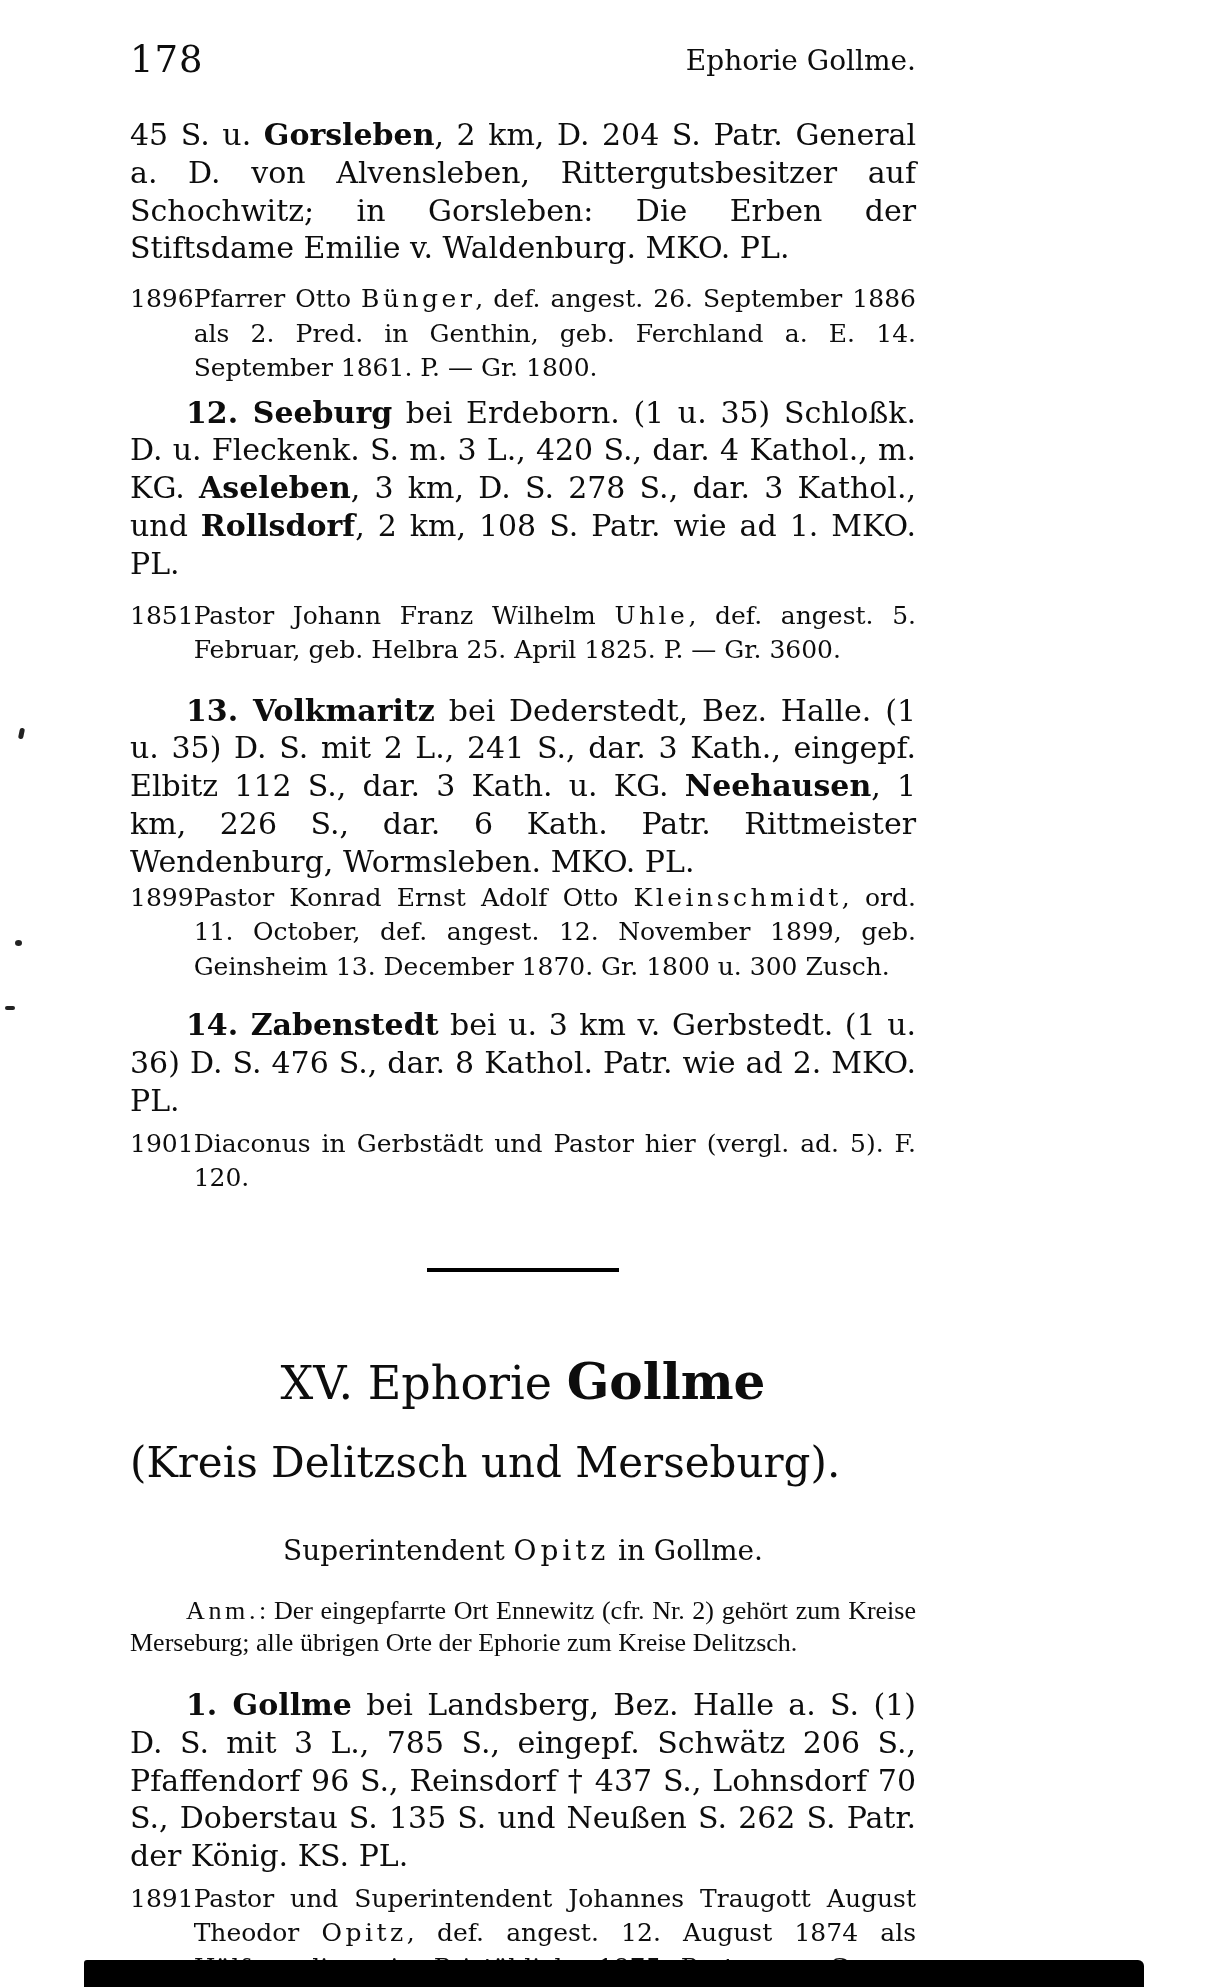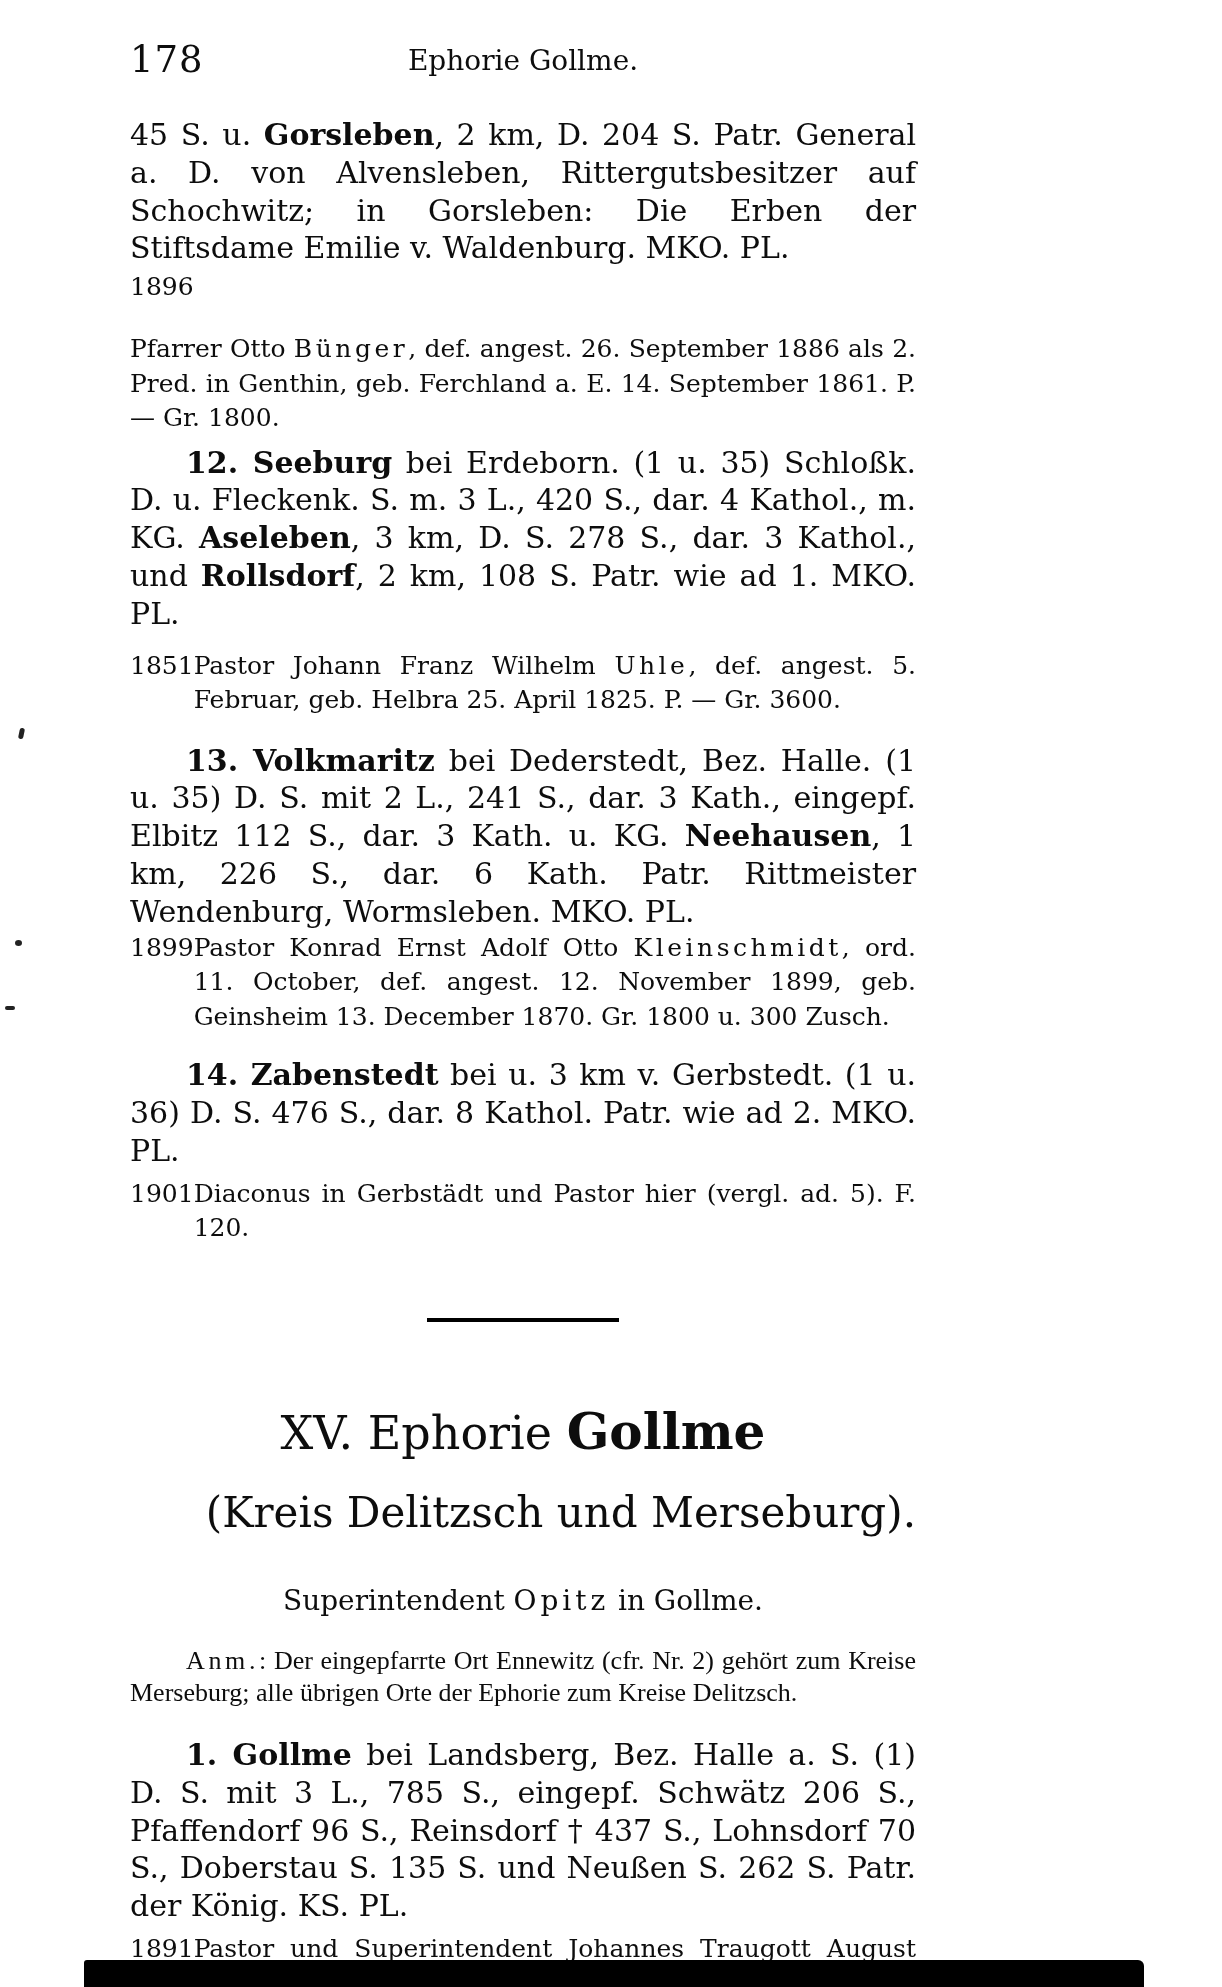--- a/index.html
+++ b/index.html
@@ -30,21 +30,21 @@
     left: 0;
     top: 0;
     font-size: 37px;
     letter-spacing: 1px;
   }
   .running-title {
     position: absolute;
     left: 0;
     right: 0;
     top: 6px;
-    text-align: center;
+    text-align: right;
     font-size: 28px;
   }
   .body-para {
     margin: 0;
     font-size: 30px;
     line-height: 1.26;
     text-align: justify;
   }
   .para-indent { text-indent: 56px; }
   .seg-b { font-weight: bold; }
@@ -52,21 +52,21 @@
   .entry {
     display: flex;
     font-size: 25px;
     line-height: 1.38;
     margin: 0;
   }
   .entry-year { flex: 0 0 62px; }
   .entry-text { flex: 1; text-align: justify; }
 
   .mt-p1    { margin-top: 32px; }
-  .mt-e1896 { margin-top: 3px; flex-direction: column;  }
+  .mt-e1896 { margin-top: 15px;  }
   .mt-p12   { margin-top: 8px;  }
   .mt-e1851 { margin-top: 16px; }
   .mt-p13   { margin-top: 24px; }
   .mt-e1899 {  }
   .mt-p14   { margin-top: 22px; }
   .mt-e1901 { margin-top: 7px;  }
 
   .separator-rule {
     margin: 72px auto 0 auto;
     width: 192px;
@@ -78,21 +78,21 @@
     text-align: center;
     font-size: 46px;
     line-height: 1.2;
   }
   .section-heading .heading-name {
     font-weight: bold;
     font-size: 50px;
   }
   .section-subheading {
     margin-top: 26px;
-    text-align: right;
+    text-align: left;
     font-size: 42px;
     line-height: 1.2;
   }
   .superintendent-line {
     margin-top: 46px;
     text-align: center;
     font-size: 28px;
   }
   .anm-para {
     margin-top: 28px;

